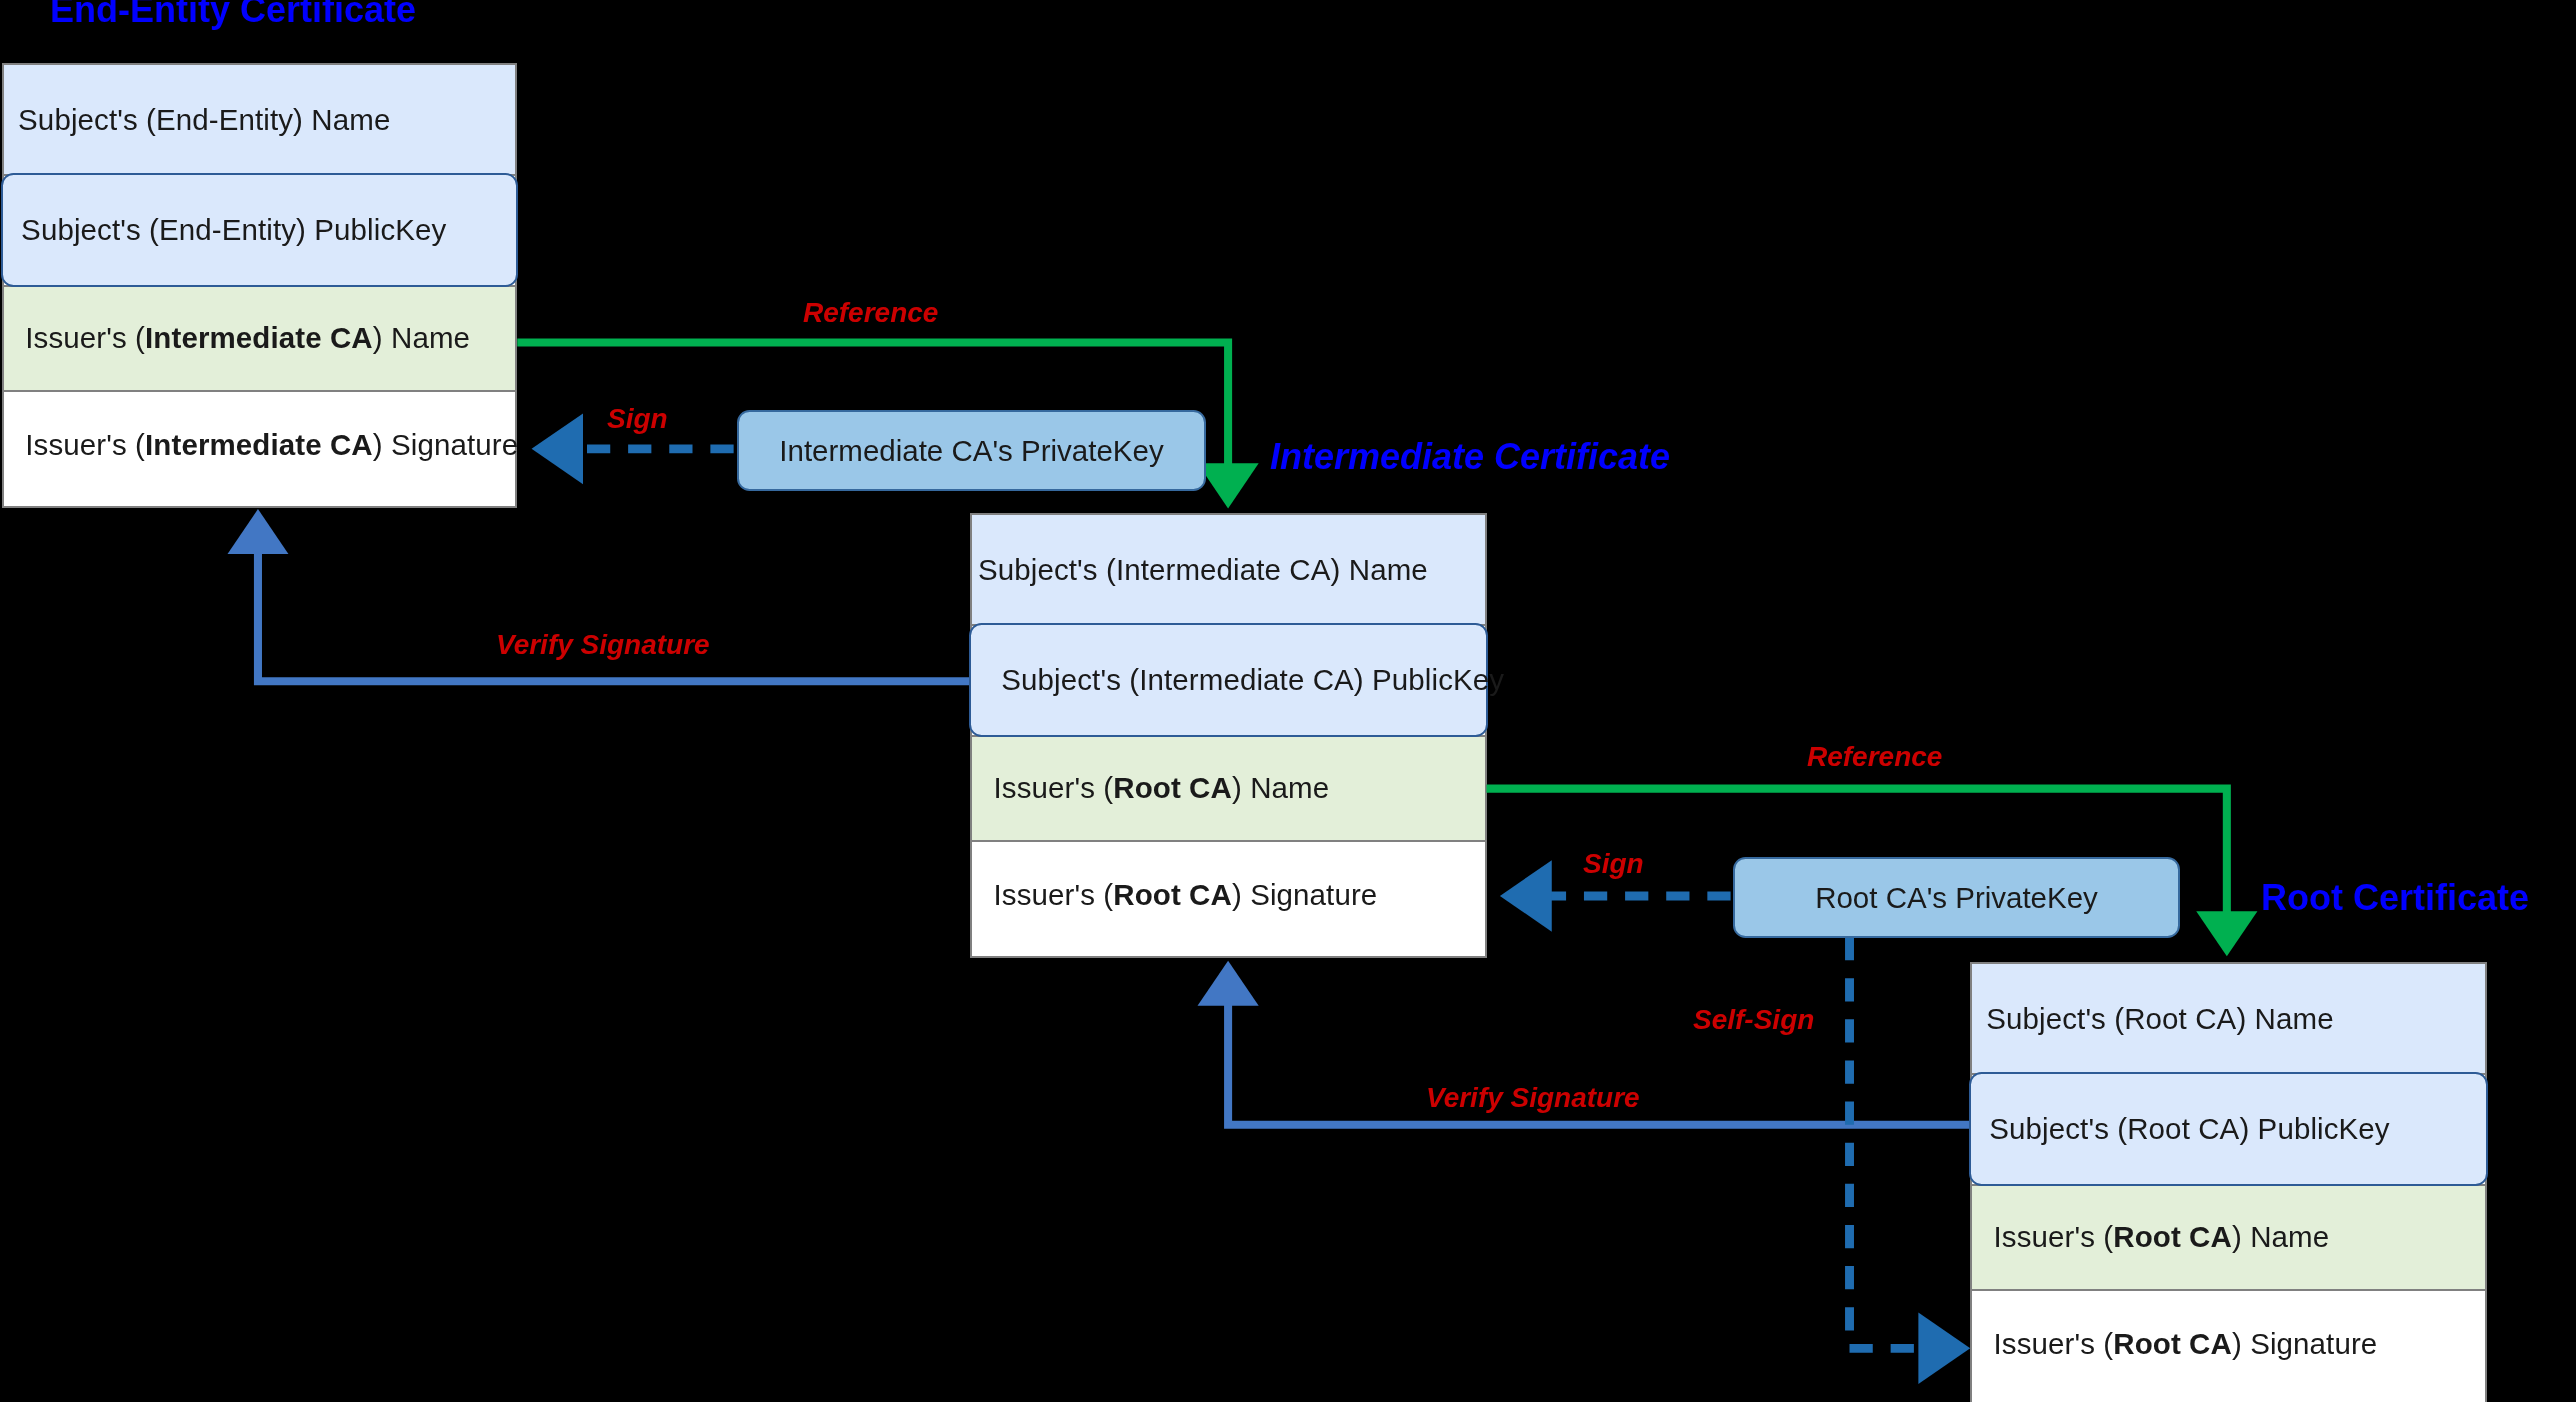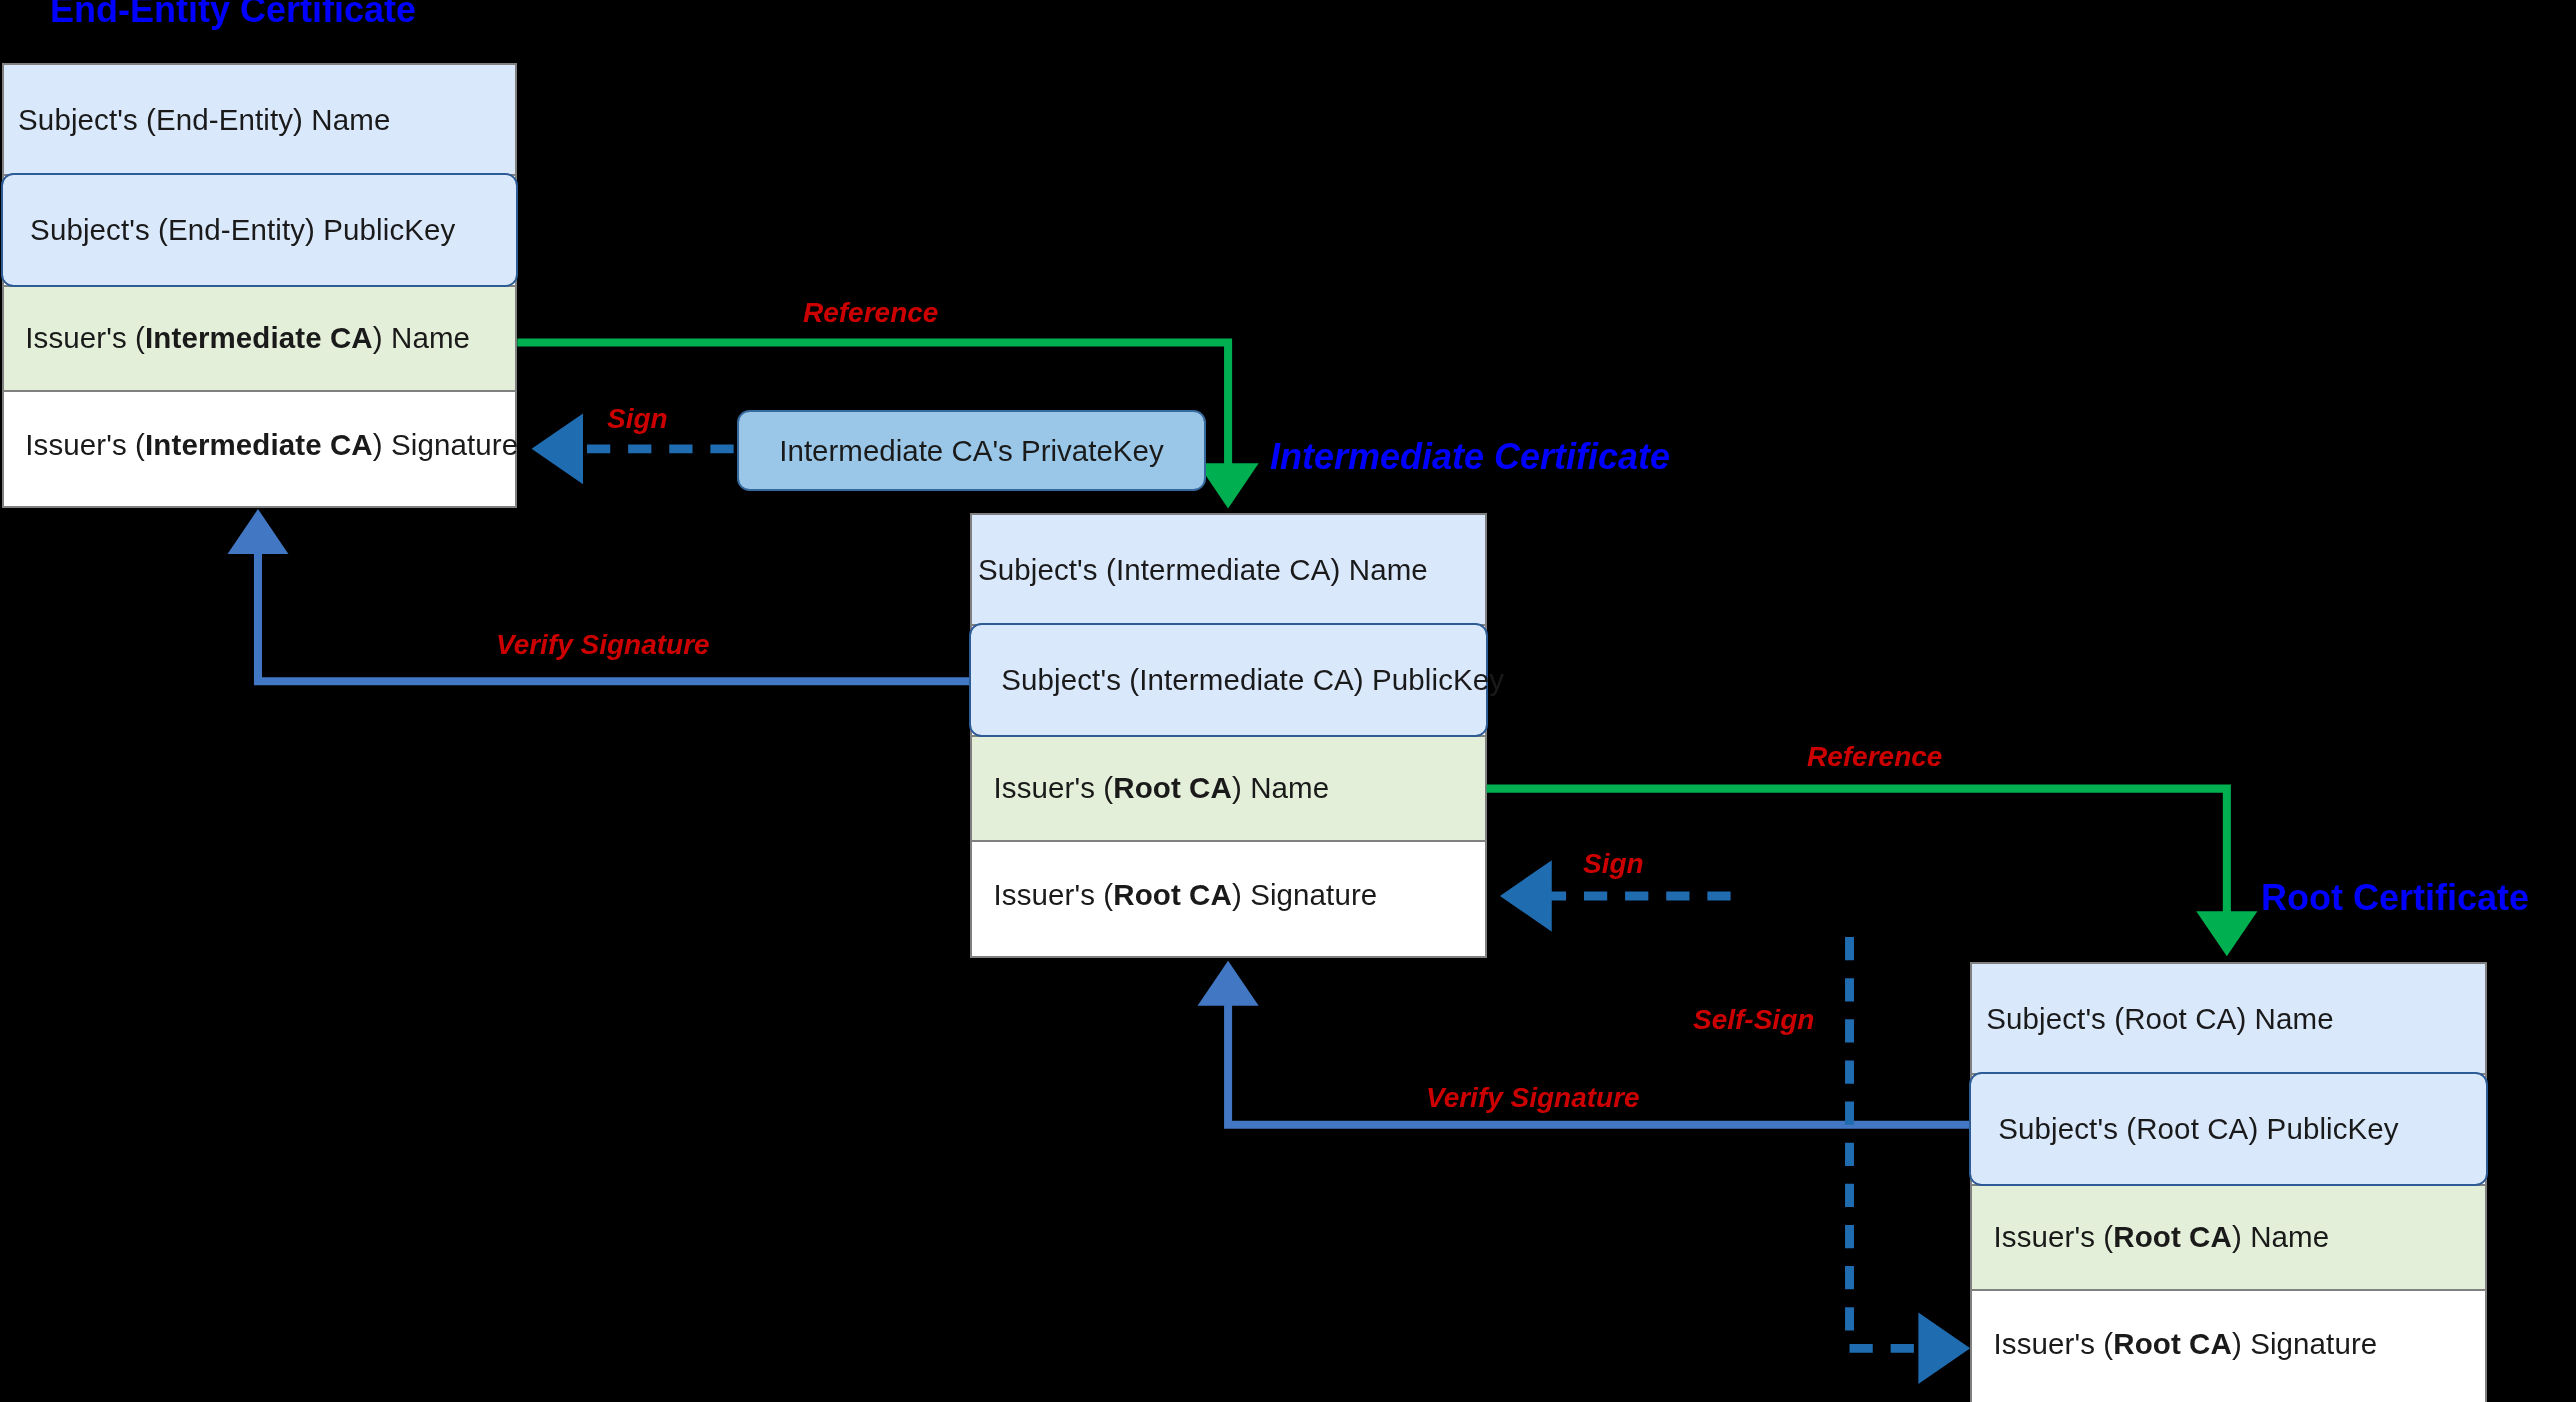--- a/index.html
+++ b/index.html
@@ -36,21 +36,21 @@
   }
   .row-subject-name {
     background: #dae8fc;
     border-bottom: 2.7px solid #808080;
     padding-left: 14.3px;
   }
   .row-subject-key {
     background: #dae8fc;
     border: 2.7px solid #2d5b96;
     border-radius: 12.5px;
-    padding-left: 27px;
+    padding-left: 18px;
     margin: -2.7px -2.7px -2.7px -2.7px;
     width: calc(100% + 5.4px);
     z-index: 3;
   }
   .row-issuer-name {
     background: #e3efd9;
     border-top: 2.7px solid #808080;
     border-bottom: 2.7px solid #808080;
     padding-left: 21.5px;
   }
@@ -200,20 +200,23 @@
       <span>Issuer's (</span>
         <b>Root CA</b>
         <span>) Signature</span>
     </div>
   </div>
 
   <div class="privkey" style="left:737px; top:410px; width:469px; height:81px;">
     <span>Intermediate CA's PrivateKey</span>
   </div>
 
+  <div class="privkey" style="left:1733px; top:857px; width:447px; height:81px;">
+    <span>Root CA's PrivateKey</span>
+  </div>
 
   <div class="edge-label" style="left:803px; top:297px;">Reference</div>
 
   <div class="edge-label" style="left:607px; top:403px;">Sign</div>
 
   <div class="edge-label" style="left:496px; top:629px;">Verify Signature</div>
 
   <div class="edge-label" style="left:1807px; top:741px;">Reference</div>
 
   <div class="edge-label" style="left:1583px; top:848px;">Sign</div>

